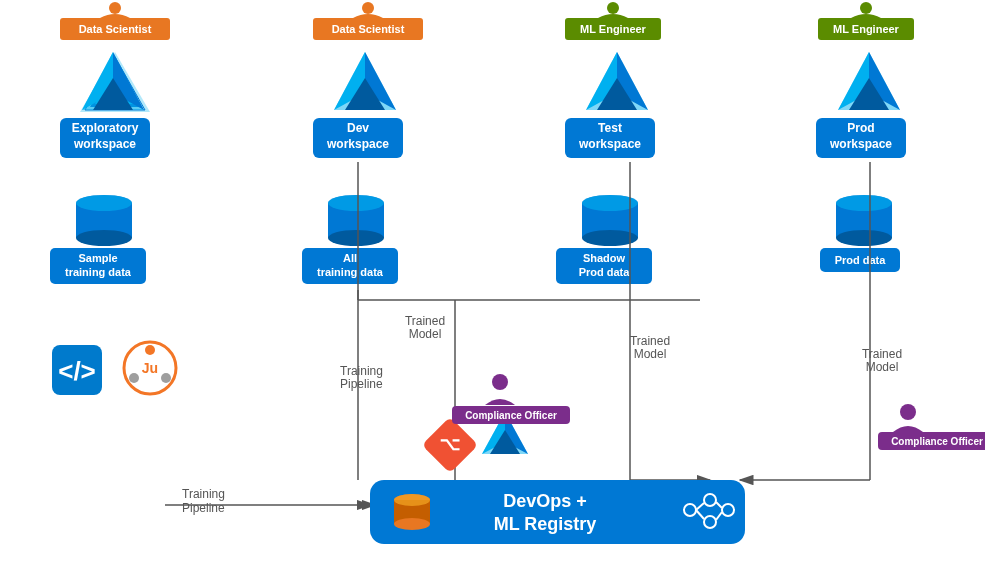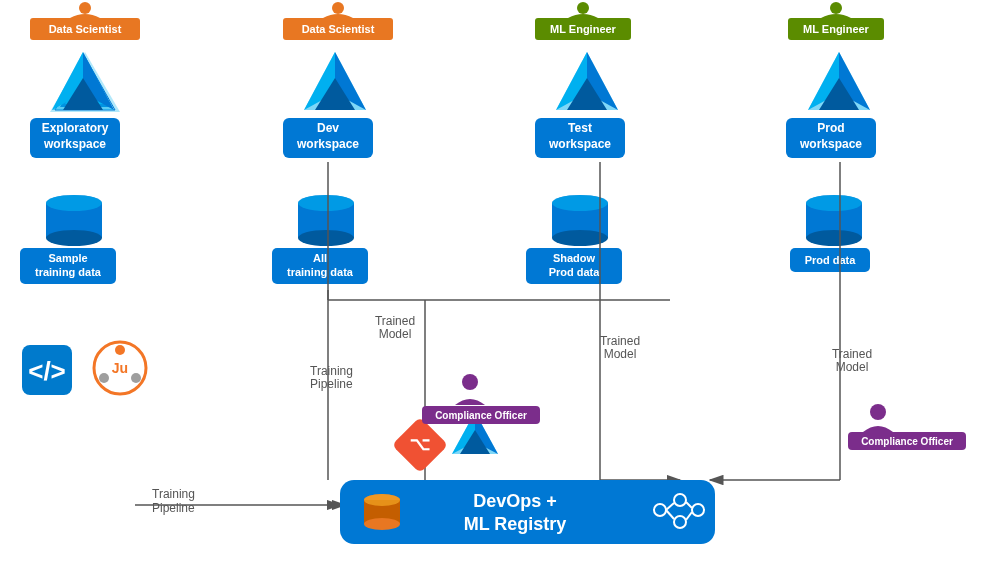--- a/index.html
+++ b/index.html
@@ -9,20 +9,21 @@
       background: #fff;
       font-family: 'Segoe UI', Arial, sans-serif;
       overflow: hidden;
       position: relative;
     }
 
     .diagram {
       position: relative;
       width: 985px;
       height: 565px;
+      padding-left: 30px;
     }
 
     svg text {
       font-family: 'Segoe UI', Arial, sans-serif;
     }
   </style>
 </head>
 <body>
 
 <div class="diagram">

